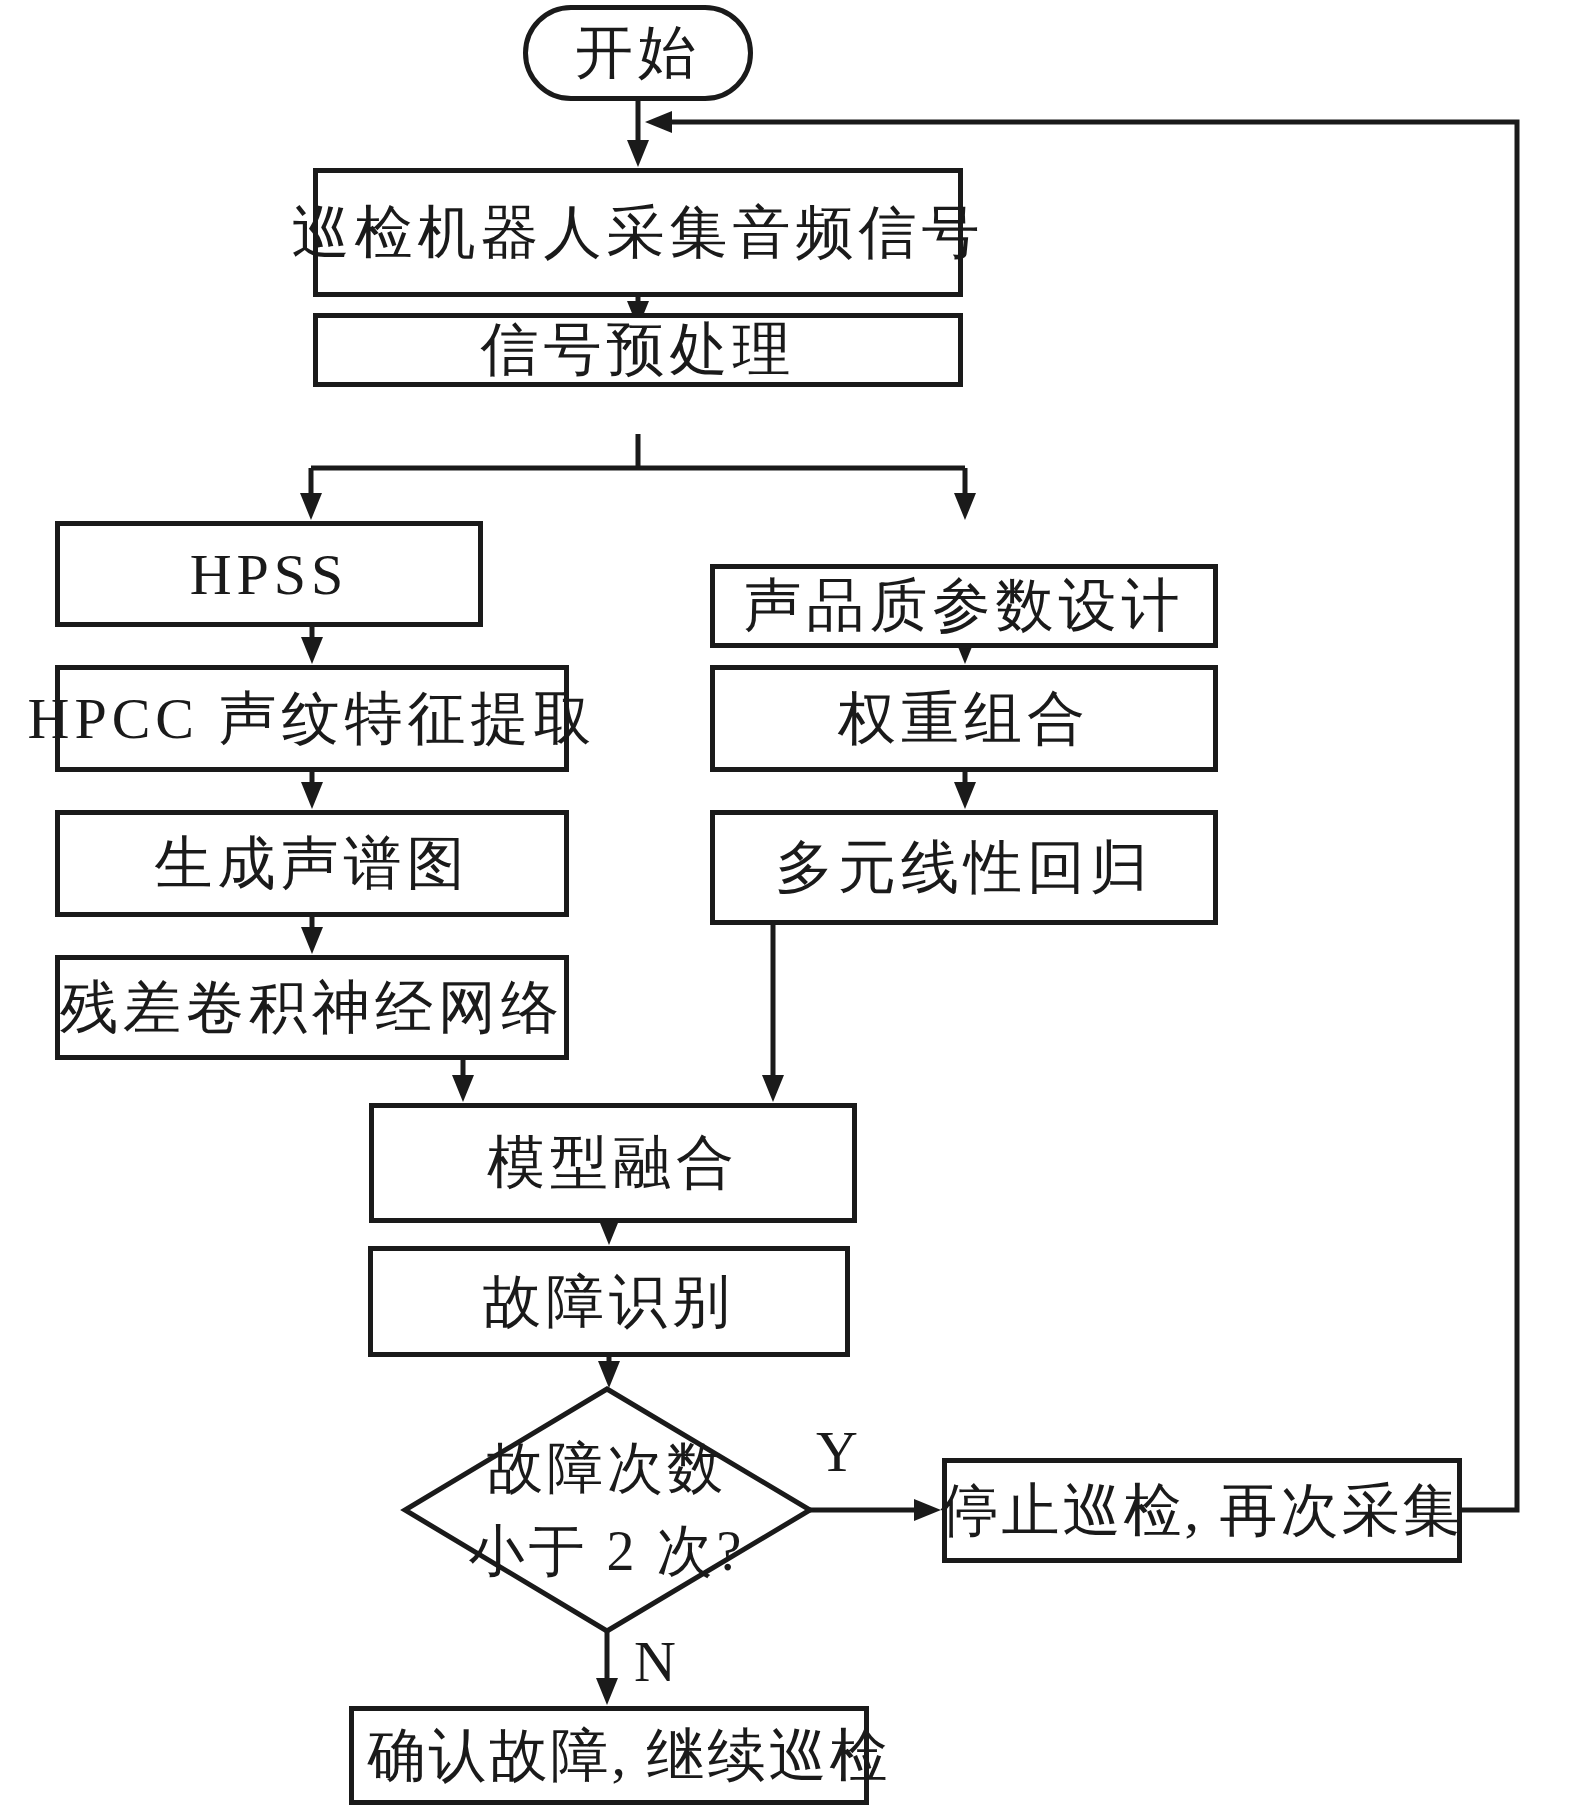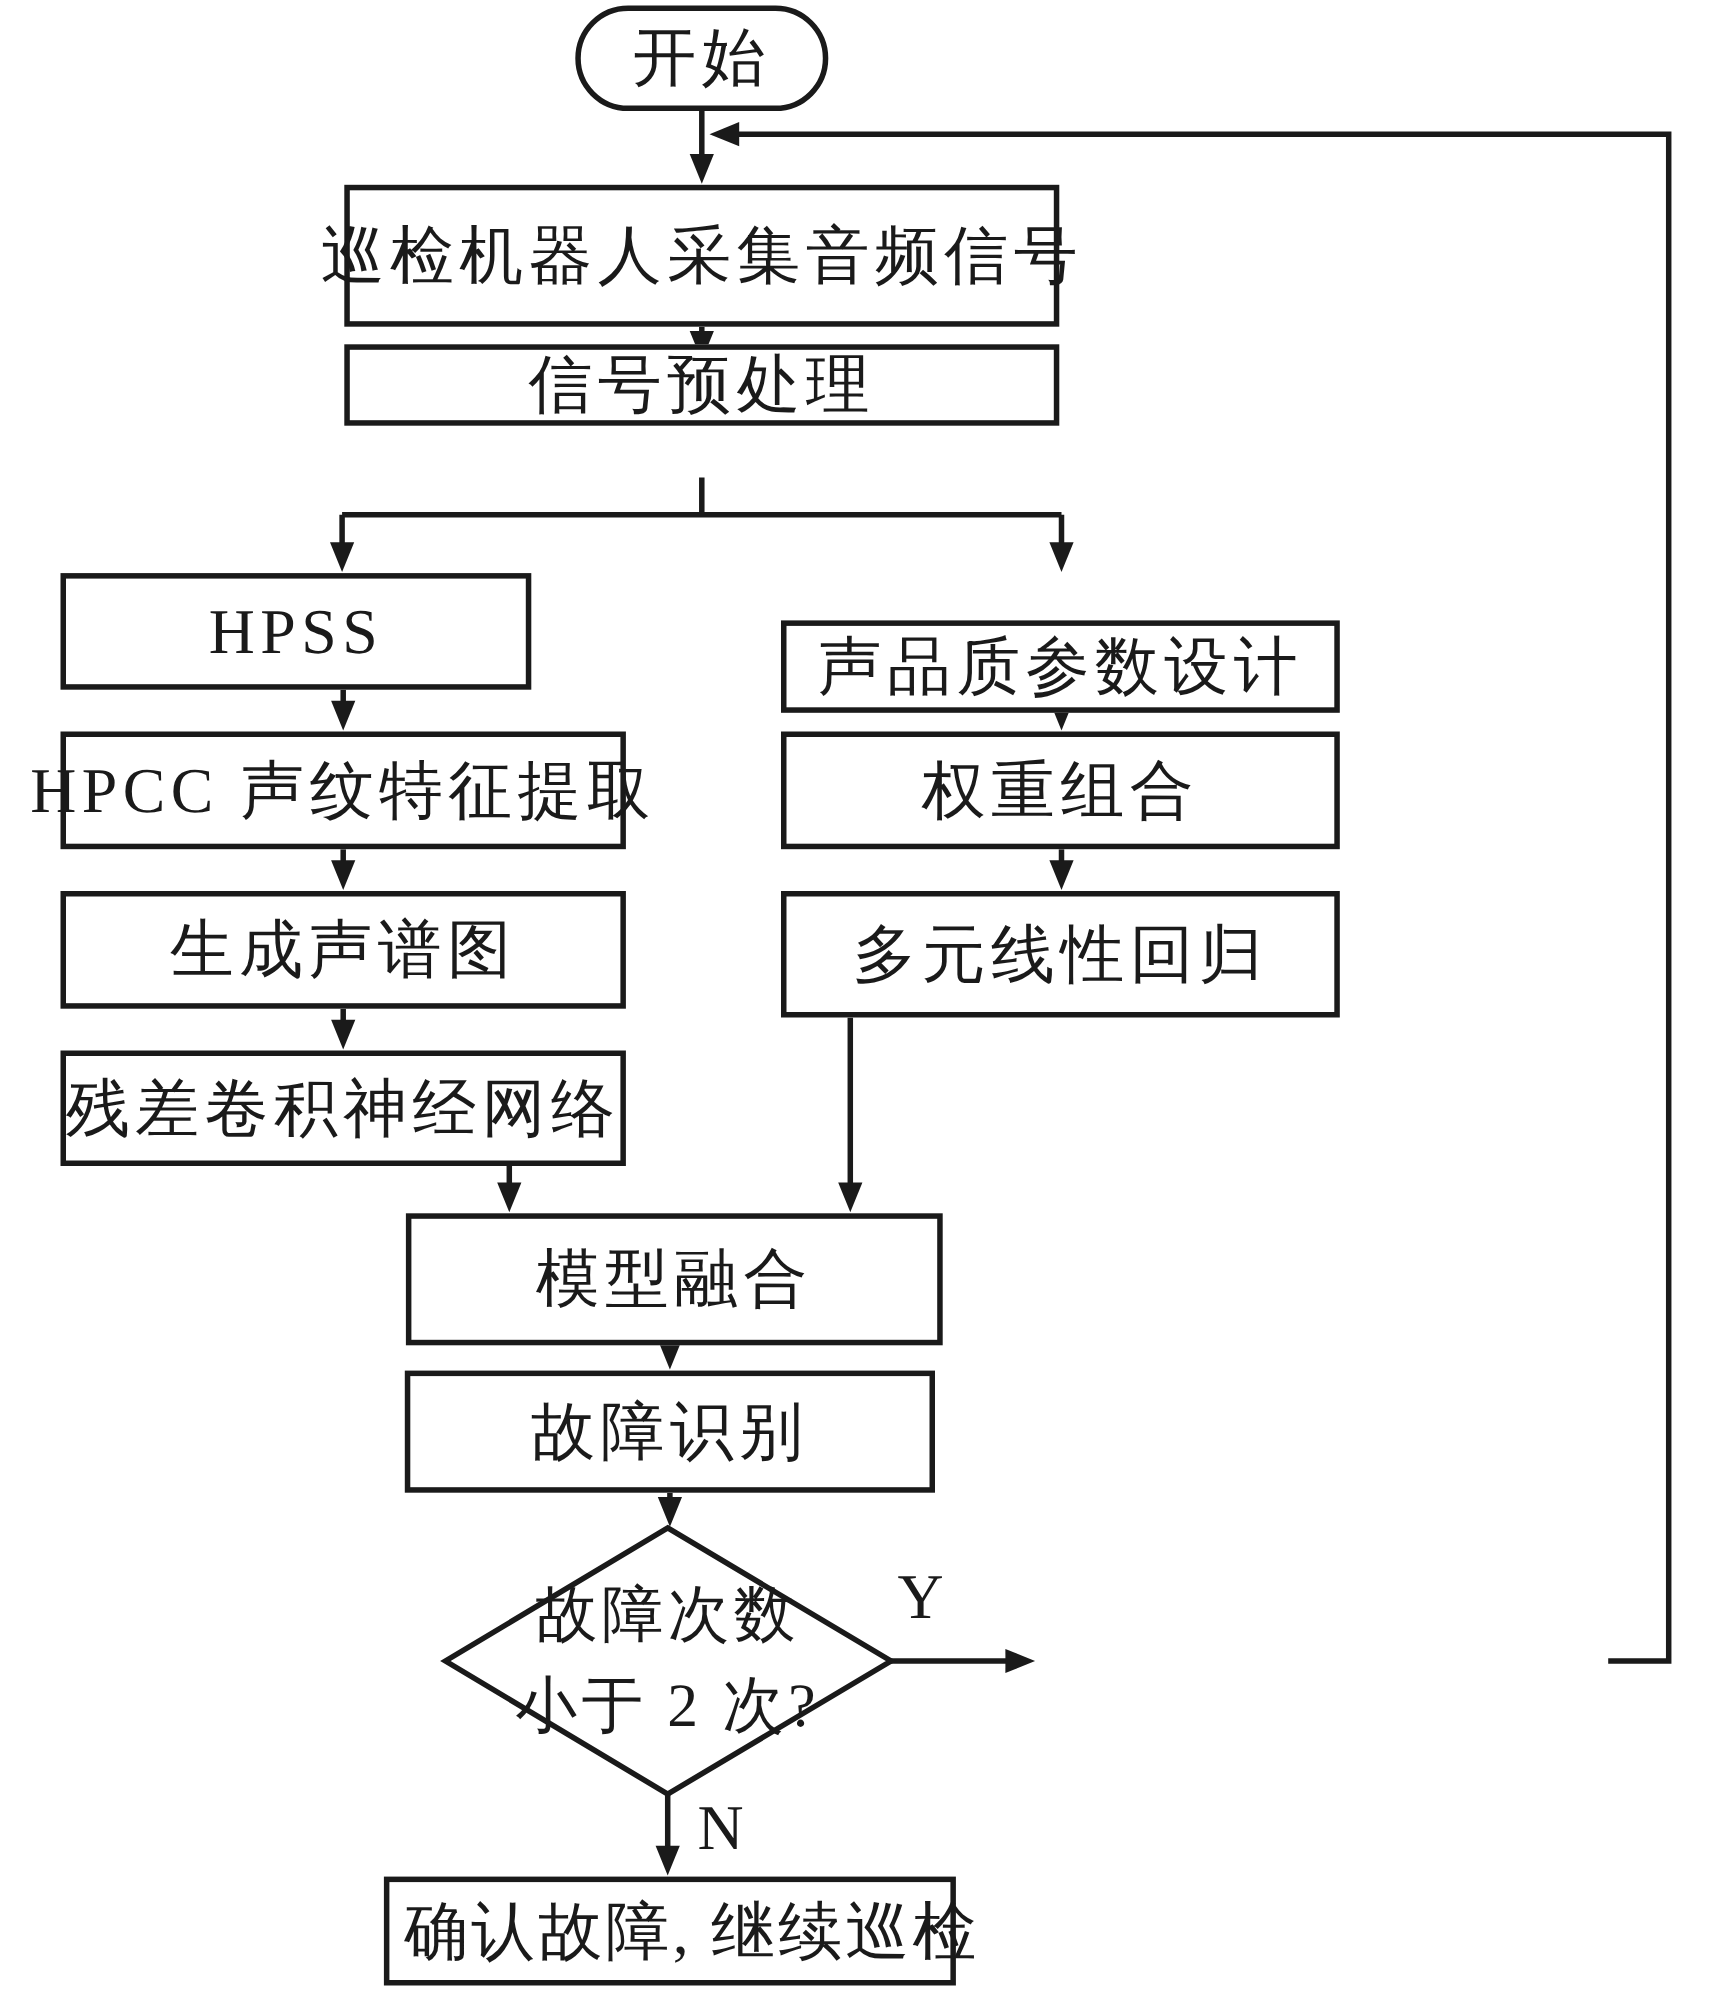--- a/index.html
+++ b/index.html
@@ -187,20 +187,23 @@
 
   <div class="node" style="left:368px;top:1246px;width:482px;height:111px;">
     <span>故障识别</span>
   </div>
 
   <div class="diamond-label" style="left:427px;top:1424px;width:360px;height:172px;">
     <span>故障次数</span>
     <span>小于 2 次?</span>
   </div>
 
+  <div class="node" style="left:942px;top:1458px;width:520px;height:105px;letter-spacing:3px;">
+    <span>停止巡检, 再次采集</span>
+  </div>
 
   <div class="node" style="left:349px;top:1706px;width:520px;height:99px;letter-spacing:3px;padding-left:40px;">
     <span>确认故障, 继续巡检</span>
   </div>
 
   <div class="edge-label" style="left:816px;top:1418px;">Y</div>
 
   <div class="edge-label" style="left:634px;top:1628px;">N</div>
 
 </div>

